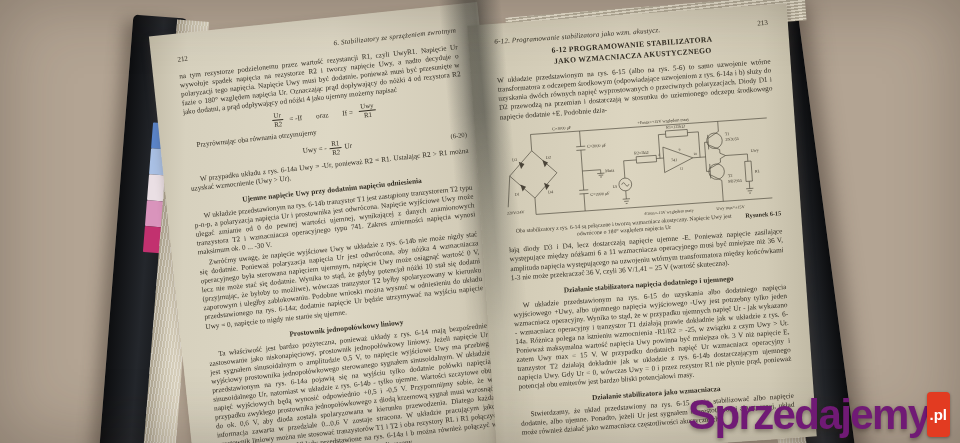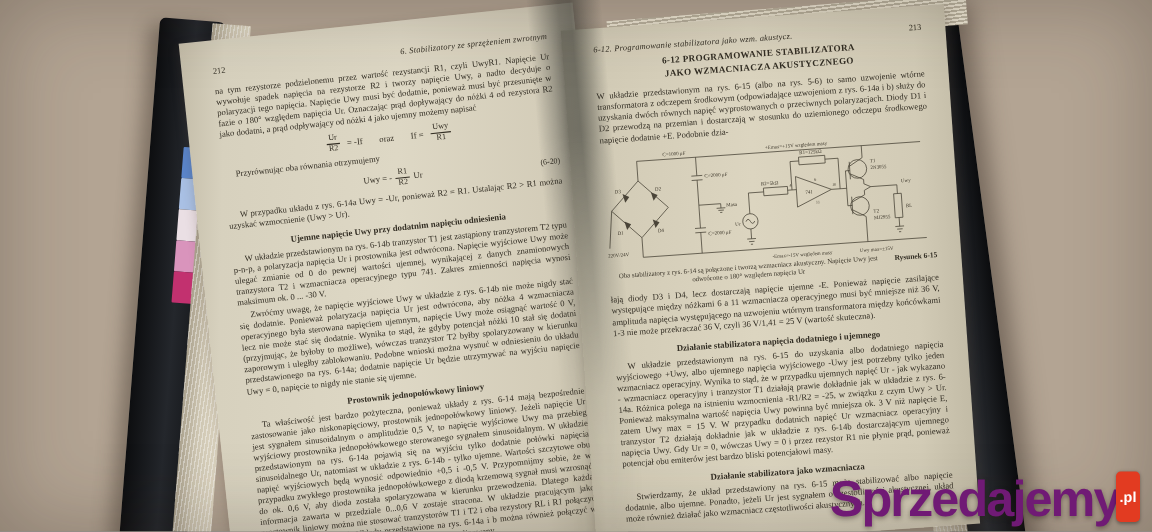--- a/index.html
+++ b/index.html
@@ -71,21 +71,21 @@
   
   .fig{margin:3px 0 1px;}
   .fig svg{display:block;width:100%;height:102px;}
   .fig-caption-row{display:flex;align-items:flex-start;gap:6px;margin:1px 0 4px;}
   .fig-cap{flex:1;font-size:5.7px;line-height:1.3;text-align:center;color:#3b352a;}
   .fig-label{font-weight:bold;font-size:6.2px;white-space:nowrap;}
   
   .watermark{position:absolute;right:10px;bottom:6px;z-index:10;display:flex;align-items:flex-start;}
   .wm-text{font-family:"Liberation Sans",sans-serif;font-weight:bold;font-size:42px;
     letter-spacing:-1.6px;color:#701a75;text-shadow:0 2px 4px rgba(40,30,22,.45);line-height:1;}
-  .wm-badge{font-family:"Liberation Sans",sans-serif;font-weight:bold;font-size:12px;
+  .wm-badge{font-family:"Liberation Sans",sans-serif;font-weight:bold;font-size:15px;
     color:#fff;border-radius:4px;padding:15px 3px;margin-left:-3px;margin-top:-2px;
     box-shadow:0 1px 3px rgba(0,0,0,.35);line-height:1;}
   .schematic text{font-family:"Liberation Serif",serif;font-size:4.6px;fill:#3e382c;}
   .schematic .tiny{font-size:3.8px;}
 </style>
 </head>
 <body>
 
 <div class="scene">
 

